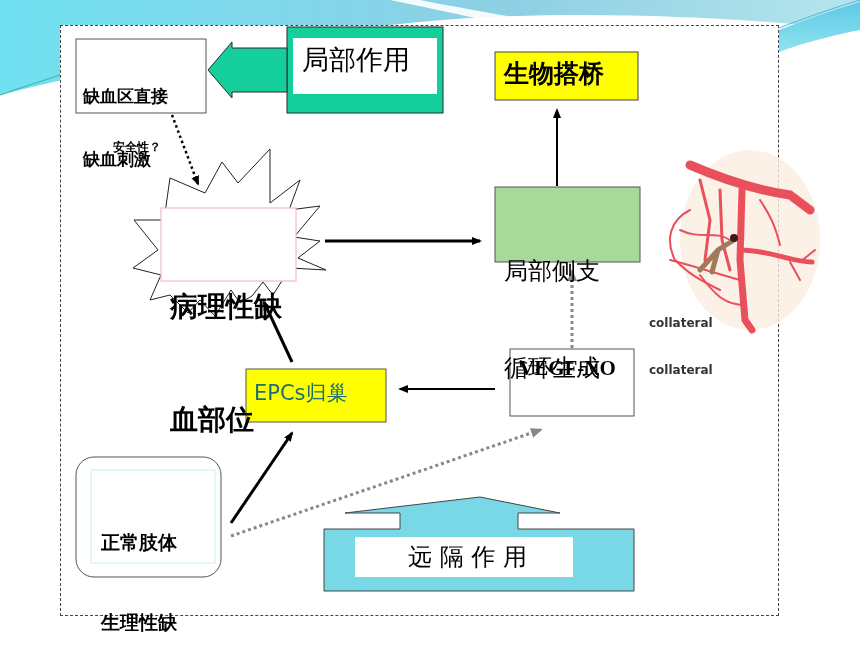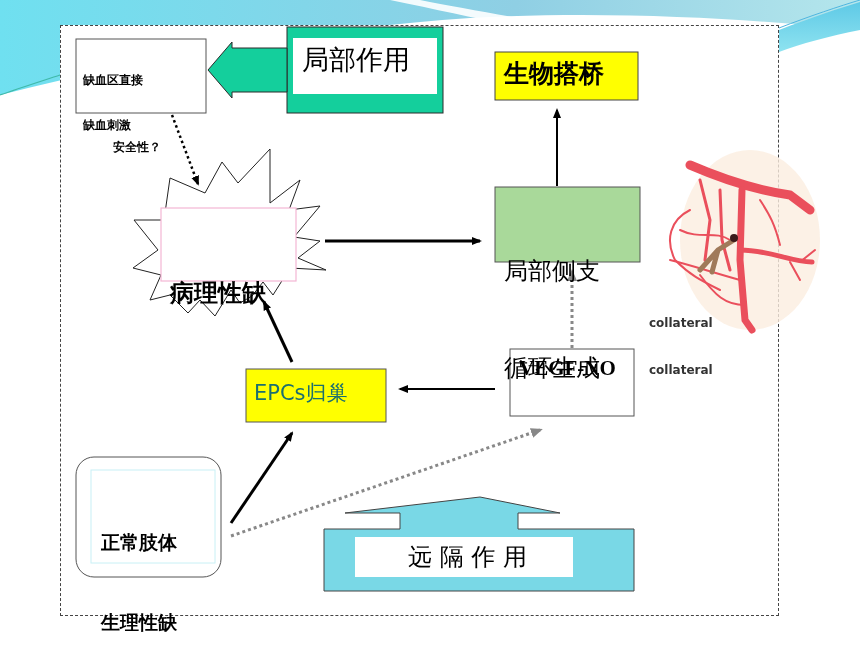--- a/index.html
+++ b/index.html
@@ -98,33 +98,34 @@
       <path d="M670,260 C690,265 705,270 740,280" stroke-width="2"></path>
       <path d="M700,275 C715,295 725,305 745,305" stroke-width="2"></path>
       <path d="M760,200 C770,215 775,225 780,245" stroke-width="2"></path>
       <path d="M790,262 L800,280 M800,262 L815,250" stroke-width="2"></path>
     </g>
     <path d="M700,270 L718,250 L734,240 M718,250 L712,272" stroke="#a07a5a" stroke-width="5" fill="none" stroke-linecap="round"></path>
     <circle cx="734" cy="238" r="4" fill="#3a1a1a"></circle>
   </g>
 </svg>
 
-<div class="t" style="left:83px;top:43px;font-size:12px;font-weight:bold;">
+<div class="t" style="left:83px;top:43px;font-size:17px;font-weight:bold;">
   <div>缺血区直接</div>
   <div>缺血刺激</div>
 </div>
 
 <div class="t" style="left:302px;top:43px;font-size:27px;">局部作用</div>
 
 <div class="t" style="left:504px;top:58px;font-size:25px;font-weight:bold;">生物搭桥</div>
 
 <div class="t" style="left:113px;top:140px;font-size:12px;font-weight:bold;">安全性？</div>
 
-<div class="t" style="left:170px;top:212px;font-size:24px;font-weight:bold;line-height:1.35;">
+<div class="t" style="left:170px;top:212px;font-size:28px;font-weight:bold;line-height:1.35;">
   <div>病理性缺</div>
+  <div>血部位</div>
 </div>
 
 <div class="t" style="left:504px;top:190px;font-size:24px;line-height:1.35;">
   <div>局部侧支</div>
   <div>循环生成</div>
 </div>
 
 <div class="t" style="left:519px;top:355px;font-size:21px;font-weight:bold;font-family:Liberation Serif, serif;">VEGF-NO</div>
 
 <div class="t" style="left:254px;top:380px;font-size:21px;font-weight:normal;color:#1b6f6f;">EPCs归巢</div>

